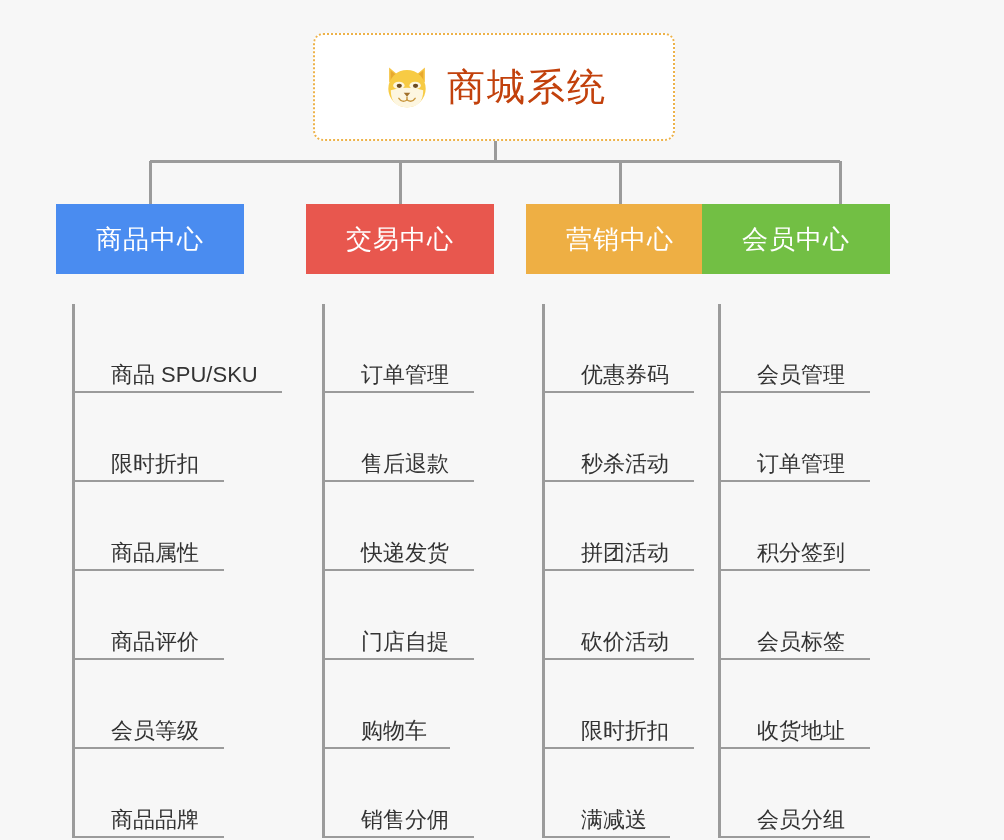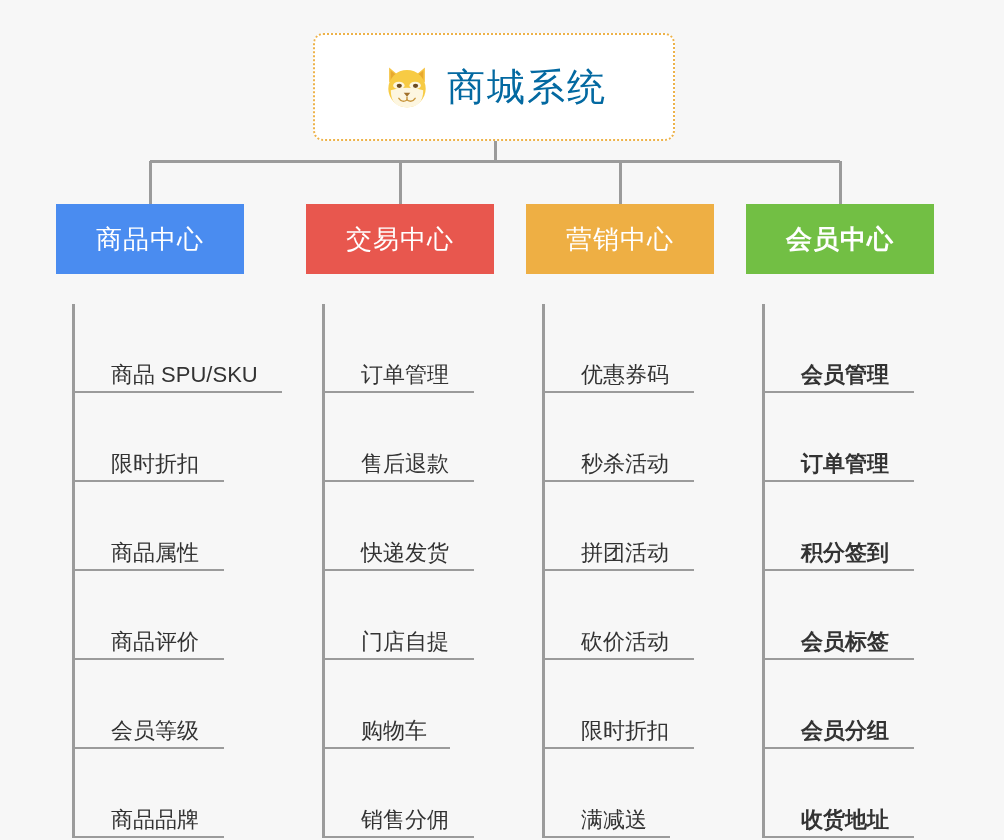--- a/index.html
+++ b/index.html
@@ -62,21 +62,21 @@
 
   
   .column {
     position: absolute;
     top: 204px;
     width: 188px;
   }
   .col-0 { left: 56px;  }
   .col-1 { left: 306px; }
   .col-2 { left: 526px; }
-  .col-3 { left: 746px; font-weight: bold; }
+  .col-3 { left: 702px; }
 
   .cat-header {
     width: 188px;
     height: 70px;
     border-radius: 0;
     display: flex;
     align-items: center;
     justify-content: center;
     box-sizing: border-box;
   }
@@ -141,21 +141,21 @@
       <path d="M12 36 Q32 30 52 36 Q52 57 32 57 Q12 57 12 36 Z" fill="#fdf6e0"></path>
       <ellipse cx="22" cy="30" rx="7" ry="4.6" fill="#fdf6e0"></ellipse>
       <ellipse cx="42" cy="30" rx="7" ry="4.6" fill="#fdf6e0"></ellipse>
       <ellipse cx="22.5" cy="30.5" rx="3.2" ry="2.6" fill="#6b4a22"></ellipse>
       <ellipse cx="42.5" cy="30.5" rx="3.2" ry="2.6" fill="#6b4a22"></ellipse>
       <path d="M28 39 L36 39 L32 44 Z" fill="#a2712c"></path>
       <path d="M32 44 L32 48" stroke="#c9973f" stroke-width="1.8" fill="none"></path>
       <path d="M32 48 Q26 52 22 46" stroke="#c9973f" stroke-width="1.8" fill="none" stroke-linecap="round"></path>
       <path d="M32 48 Q38 52 42 46" stroke="#c9973f" stroke-width="1.8" fill="none" stroke-linecap="round"></path>
     </svg>
-    <span class="root-title" style="color: #0369a1;">商城系统</span>
+    <span class="root-title" style="color: #c2410c;">商城系统</span>
   </div>
 
   <svg id="connectors">
     <g stroke="#9b9b9b" stroke-width="3" fill="none" shape-rendering="crispEdges">
       <line x1="495" y1="141" x2="495" y2="161"></line>
       <line x1="150" y1="161" x2="840" y2="161"></line>
       <line x1="150" y1="161" x2="150" y2="204"></line>
       <line x1="400" y1="161" x2="400" y2="204"></line>
       <line x1="620" y1="161" x2="620" y2="204"></line>
       <line x1="840" y1="161" x2="840" y2="204"></line>
@@ -251,21 +251,21 @@
       <div class="leaf-item w-md">
           <span class="leaf-label">订单管理</span>
         </div>
       <div class="leaf-item w-md">
           <span class="leaf-label">积分签到</span>
         </div>
       <div class="leaf-item w-md">
           <span class="leaf-label">会员标签</span>
         </div>
       <div class="leaf-item w-md">
+          <span class="leaf-label">收货地址</span>
+        </div>
+      <div class="leaf-item w-md">
           <span class="leaf-label">会员分组</span>
         </div>
-      <div class="leaf-item w-md">
-          <span class="leaf-label">收货地址</span>
-        </div>
     </div>
   </div>
 
 </div>
 
 </body></html>

